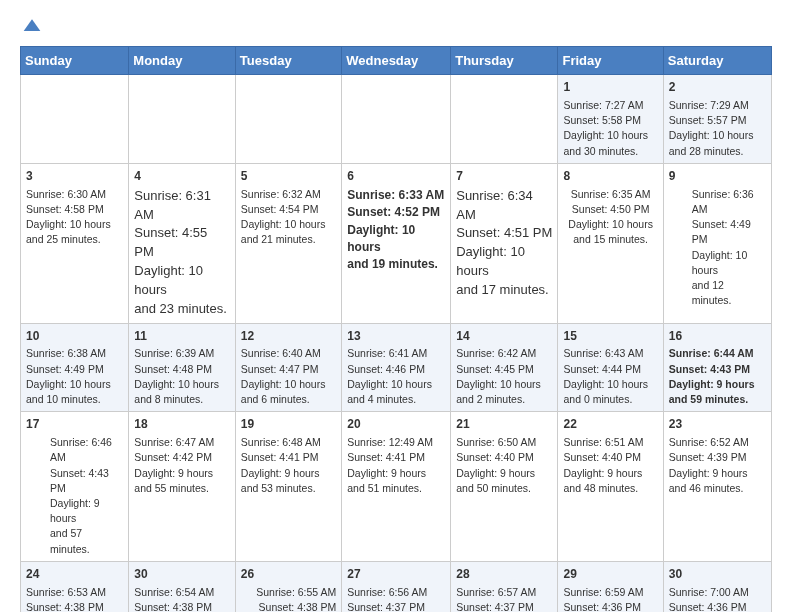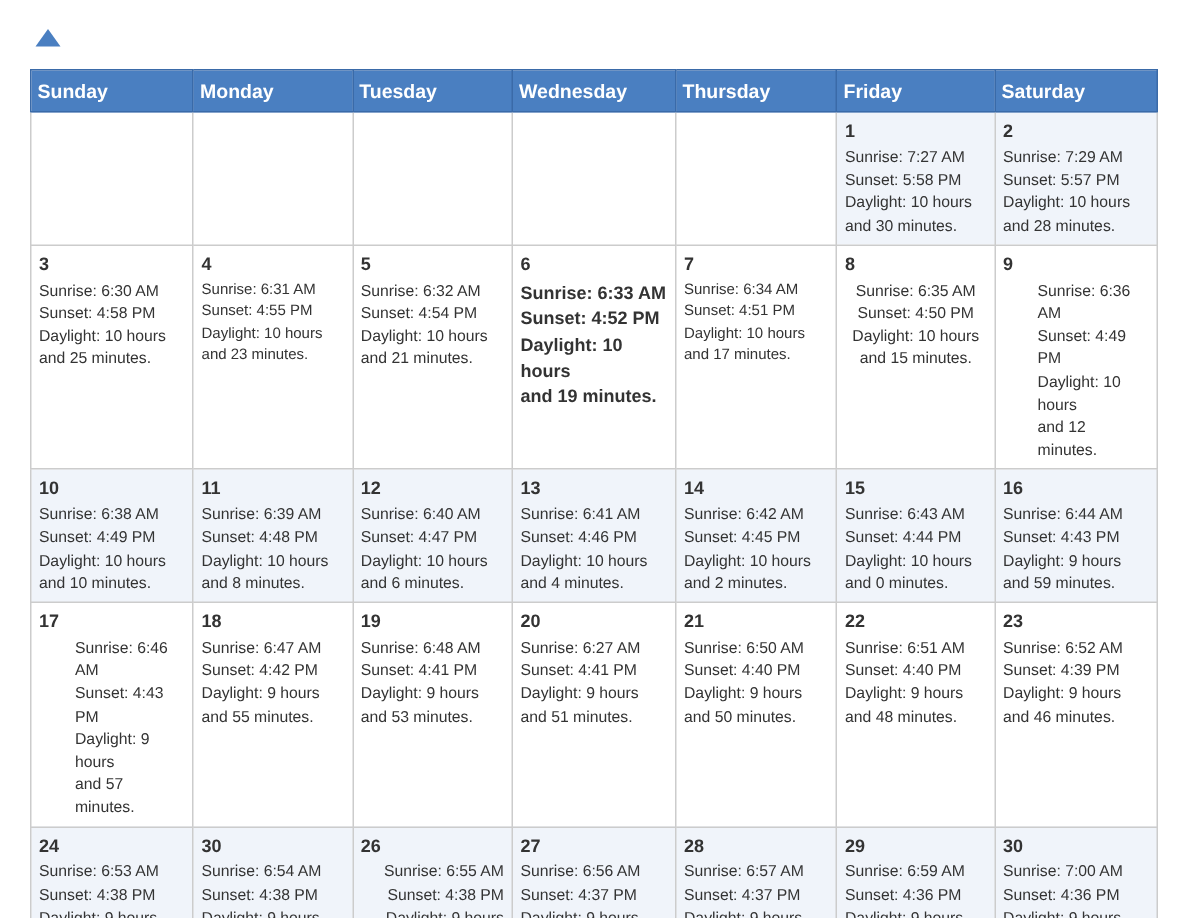--- a/index.html
+++ b/index.html
@@ -143,42 +143,42 @@
       <tr>
         <td>
           <span class="day-num">3</span>
           <div style="white-space: pre-line; font-size: 10.5px; line-height: 1.45;">Sunrise: 6:30 AM
 Sunset: 4:58 PM
 Daylight: 10 hours
 and 25 minutes.</div>
         </td>
         <td>
           <span class="day-num">4</span>
-          <div style="white-space: pre-line; font-size: 10px; line-height: 1.45;">Sunrise: 6:31 AM
+          <div style="white-space: pre-line; font-size: 13px; line-height: 1.45;">Sunrise: 6:31 AM
 Sunset: 4:55 PM
 Daylight: 10 hours
 and 23 minutes.</div>
         </td>
         <td>
           <span class="day-num">5</span>
           <div style="white-space: pre-line; font-size: 10.5px; line-height: 1.45;">Sunrise: 6:32 AM
 Sunset: 4:54 PM
 Daylight: 10 hours
 and 21 minutes.</div>
         </td>
         <td>
           <span class="day-num">6</span>
           <div style="white-space: pre-line; font-size: 12px; line-height: 1.45; font-weight: bold;">Sunrise: 6:33 AM
 Sunset: 4:52 PM
 Daylight: 10 hours
 and 19 minutes.</div>
         </td>
         <td>
           <span class="day-num">7</span>
-          <div style="white-space: pre-line; font-size: 10px; line-height: 1.45;">Sunrise: 6:34 AM
+          <div style="white-space: pre-line; font-size: 13px; line-height: 1.45;">Sunrise: 6:34 AM
 Sunset: 4:51 PM
 Daylight: 10 hours
 and 17 minutes.</div>
         </td>
         <td>
           <span class="day-num">8</span>
           <div style="white-space: pre-line; font-size: 10.5px; line-height: 1.45; text-align: center;">Sunrise: 6:35 AM
 Sunset: 4:50 PM
 Daylight: 10 hours
 and 15 minutes.</div>
@@ -229,21 +229,21 @@
         </td>
         <td>
           <span class="day-num">15</span>
           <div style="white-space: pre-line; font-size: 10.5px; line-height: 1.45;">Sunrise: 6:43 AM
 Sunset: 4:44 PM
 Daylight: 10 hours
 and 0 minutes.</div>
         </td>
         <td>
           <span class="day-num">16</span>
-          <div style="white-space: pre-line; font-size: 10.5px; line-height: 1.45;">Sunrise: 6:44 AM
+          <div style="white-space: pre-line; font-size: 10.5px; line-height: 1.45; font-weight: bold;">Sunrise: 6:44 AM
 Sunset: 4:43 PM
 Daylight: 9 hours
 and 59 minutes.</div>
         </td>
       </tr>
       <tr>
         <td>
           <span class="day-num">17</span>
           <div style="white-space: pre-line; font-size: 10.5px; line-height: 1.45; margin-left: 24px;">Sunrise: 6:46 AM
 Sunset: 4:43 PM
@@ -259,21 +259,21 @@
         </td>
         <td>
           <span class="day-num">19</span>
           <div style="white-space: pre-line; font-size: 10.5px; line-height: 1.45;">Sunrise: 6:48 AM
 Sunset: 4:41 PM
 Daylight: 9 hours
 and 53 minutes.</div>
         </td>
         <td>
           <span class="day-num">20</span>
-          <div style="white-space: pre-line; font-size: 10.5px; line-height: 1.45;">Sunrise: 6:27 AM
+          <div style="white-space: pre-line; font-size: 10.5px; line-height: 1.45;">Sunrise: 12:49 AM
 Sunset: 4:41 PM
 Daylight: 9 hours
 and 51 minutes.</div>
         </td>
         <td>
           <span class="day-num">21</span>
           <div style="white-space: pre-line; font-size: 10.5px; line-height: 1.45;">Sunrise: 6:50 AM
 Sunset: 4:40 PM
 Daylight: 9 hours
 and 50 minutes.</div>

